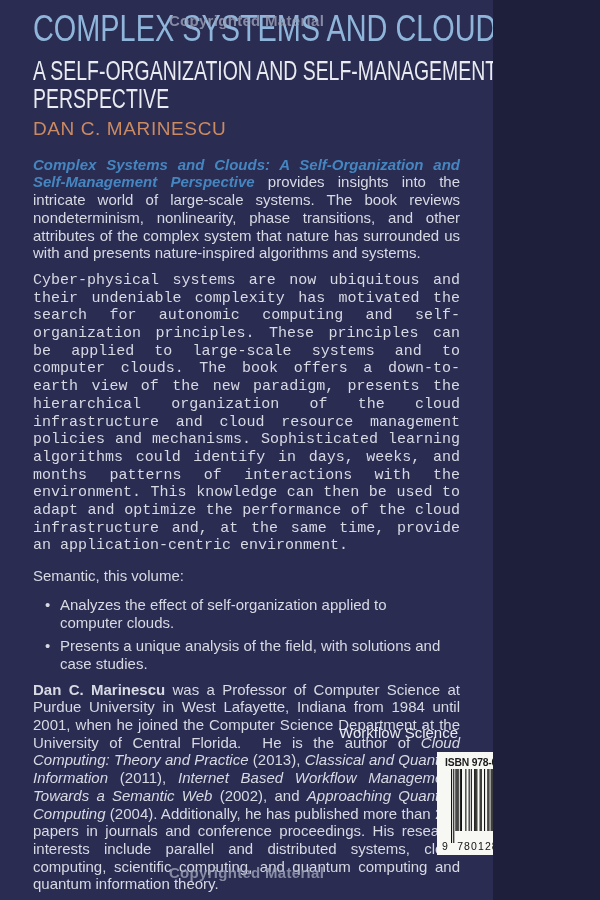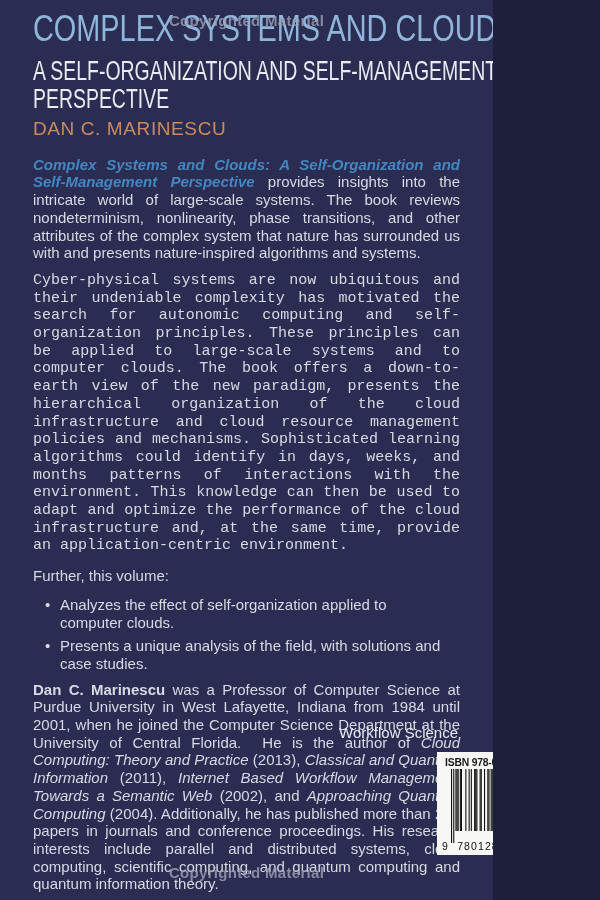--- a/index.html
+++ b/index.html
@@ -90,21 +90,21 @@
       <div>A SELF-ORGANIZATION AND SELF-MANAGEMENT</div>
       <div>PERSPECTIVE</div>
     </div>
 
     <div class="author">DAN C. MARINESCU</div>
 
     <p class="para lead-para"><span class="lead">Complex Systems and Clouds: A Self-Organization and Self-Management Perspective</span><span> provides insights into the intricate world of large-scale systems. The book reviews nondeterminism, nonlinearity, phase transitions, and other attributes of the complex system that nature has surrounded us with and presents nature-inspired algorithms and systems.</span></p>
 
     <p class="para">Cyber-physical systems are now ubiquitous and their undeniable complexity has motivated the search for autonomic computing and self-organization principles. These principles can be applied to large-scale systems and to computer clouds. The book offers a down-to-earth view of the new paradigm, presents the hierarchical organization of the cloud infrastructure and cloud resource management policies and mechanisms. Sophisticated learning algorithms could identify in days, weeks, and months patterns of interactions with the environment. This knowledge can then be used to adapt and optimize the performance of the cloud infrastructure and, at the same time, provide an application-centric environment.</p>
 
-    <p class="further">Further, this volume:</p>
+    <p class="further">Semantic, this volume:</p>
 
     <ul class="bullets">
       <li>Analyzes the effect of self-organization applied to computer clouds.</li>
       <li>Presents a unique analysis of the field, with solutions and case studies.</li>
     </ul>
 
     <p class="para bio"><span class="rich-bold">Dan C. Marinescu</span><span> was a Professor of Computer Science at Purdue University in West Lafayette, Indiana from 1984 until 2001, when he joined the Computer Science Department at the University of Central Florida.&nbsp; He is the author of </span><span class="rich-italic">Cloud Computing: Theory and Practice</span><span> (2013), </span><span class="rich-italic">Classical and Quantum Information</span><span> (2011), </span><span class="rich-italic">Internet Based Workflow Management: Towards a Semantic Web</span><span> (2002), and </span><span class="rich-italic">Approaching Quantum Computing</span><span> (2004). Additionally, he has published more than 220 papers in journals and conference proceedings. His research interests include parallel and distributed systems, cloud computing, scientific computing, and quantum computing and quantum information theory.</span></p>
 
   </div>
 

